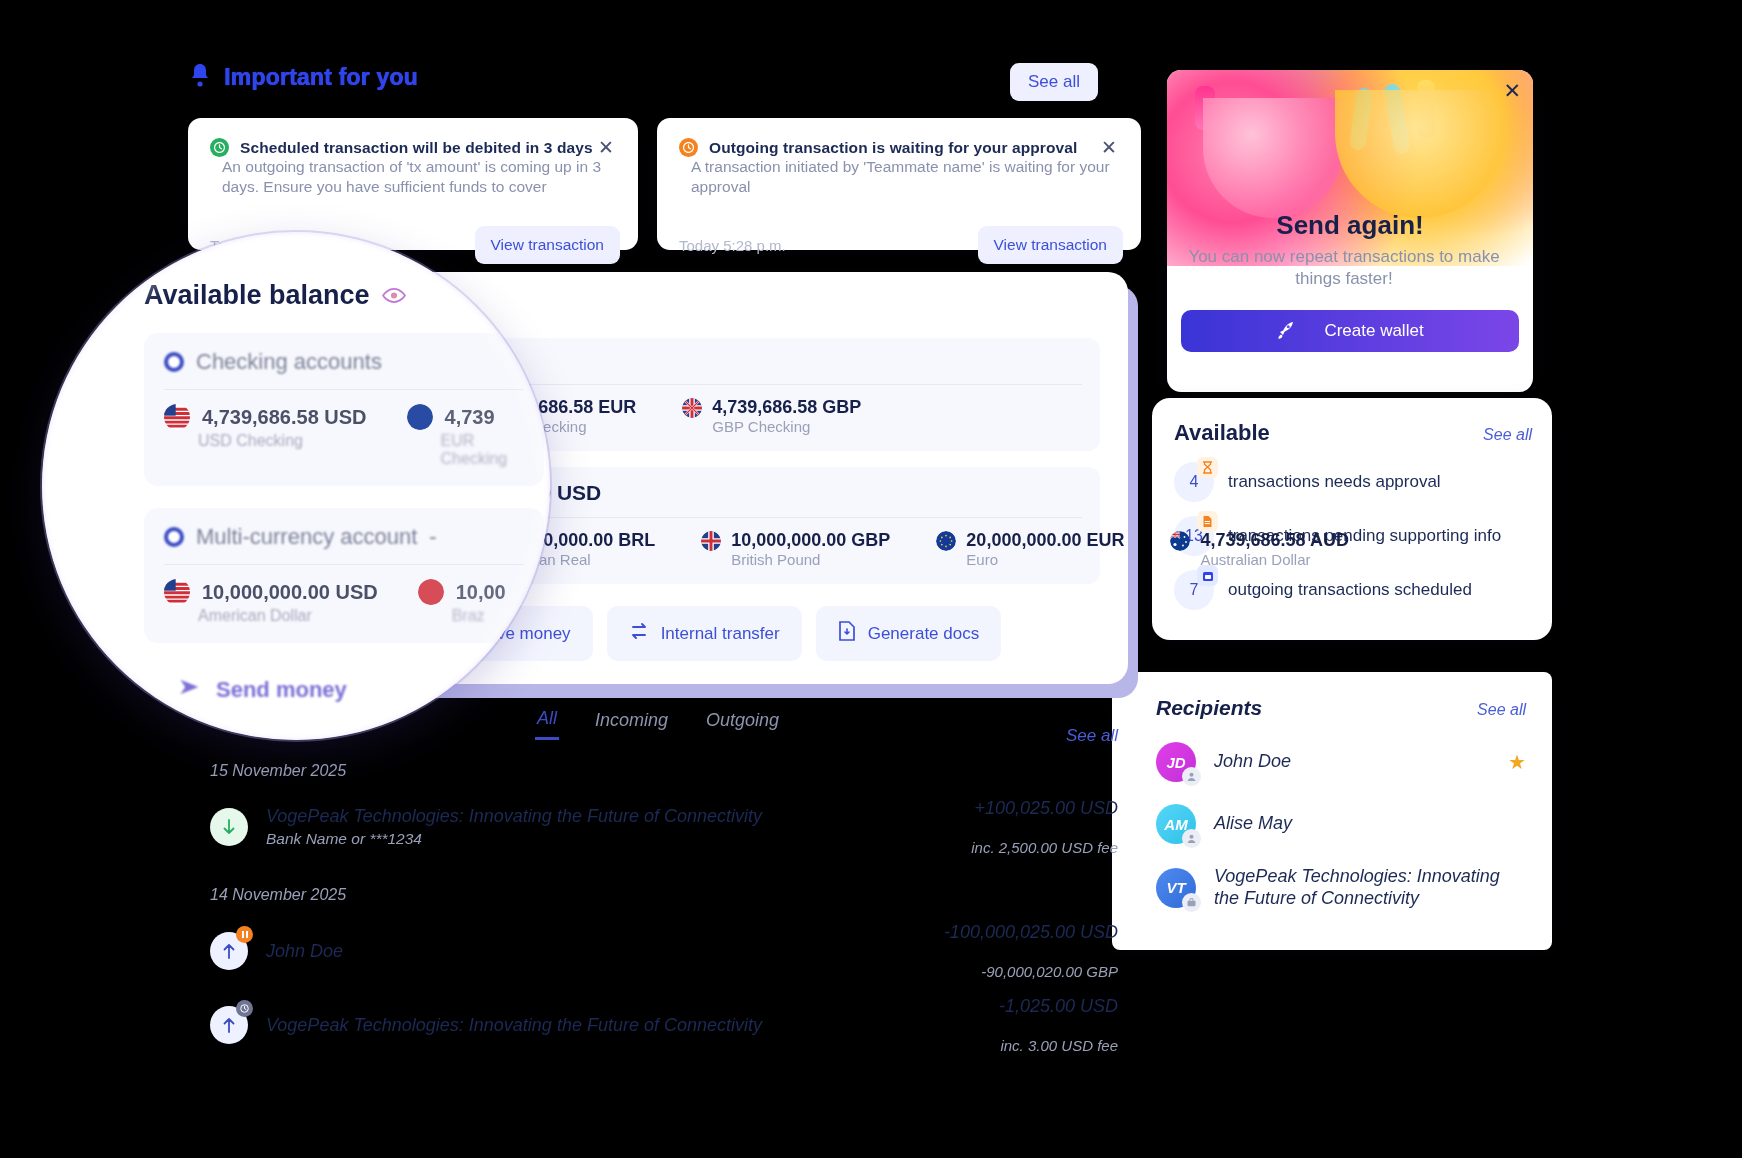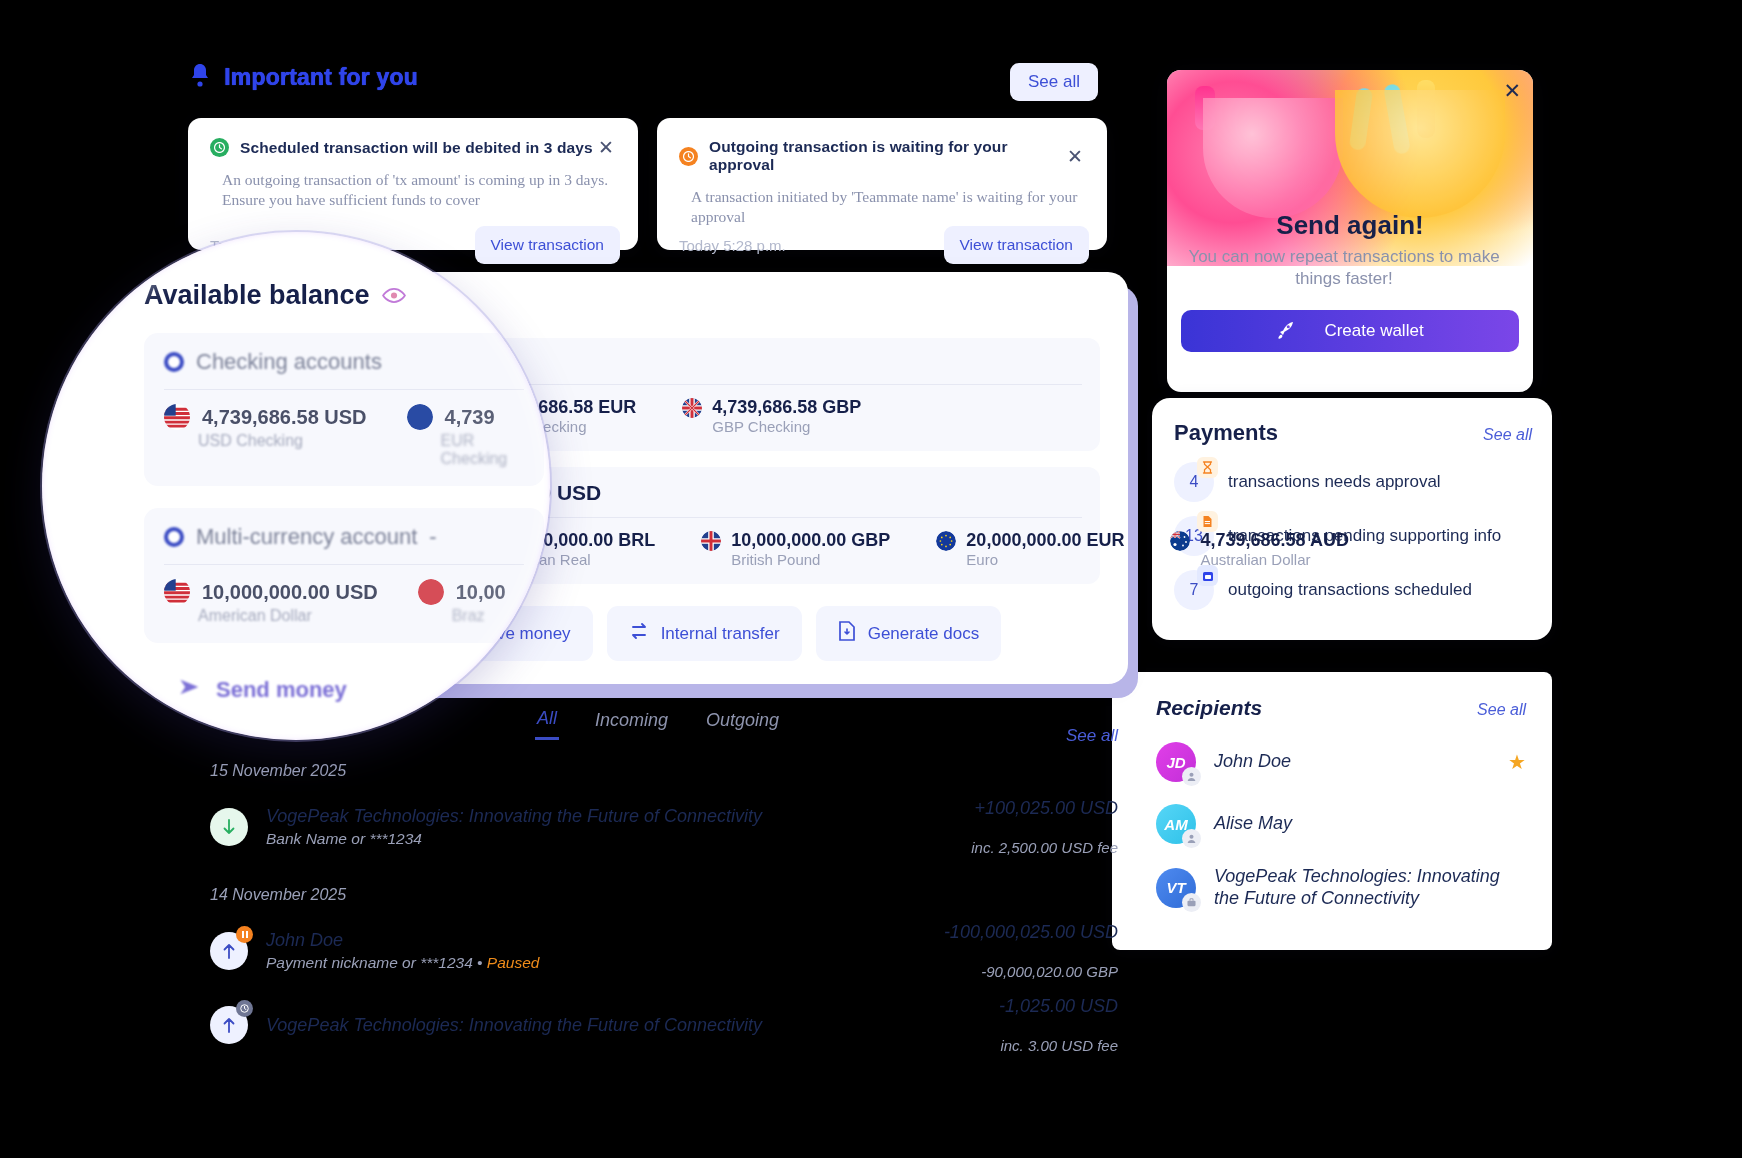--- a/index.html
+++ b/index.html
@@ -31,41 +31,41 @@
   }
 
   
   .alert {
     position: absolute; background: #ffffff;
     border-radius: 13px;
     box-shadow: 0 4px 22px rgba(40,40,90,.10);
     padding: 20px 22px 16px 22px;
   }
   .alert-1 { left: 188px; top: 118px; width: 450px; height: 132px; }
-  .alert-2 { left: 657px; top: 118px; width: 450px; height: 132px; }
+  .alert-2 { left: 657px; top: 118px; width: 484px; height: 132px; }
   .alert-row { display: flex; align-items: center; }
   .alert-dot {
     width: 19px; height: 19px; border-radius: 50%;
     display: inline-flex; align-items: center; justify-content: center;
     flex: none; margin-right: 11px;
   }
   .alert-dot.green { background: #27ae60; }
   .alert-dot.orange { background: #f58220; }
   .alert-dot svg { display: block; }
   .alert-title {
     font-size: 15.5px; font-weight: 700; color: #1c2a55; flex: 1;
     letter-spacing: .1px;
   }
   .alert-close {
     font-size: 19px; color: #4a5373; background: none; border: none;
     cursor: pointer; line-height: 1; padding: 0 2px; font-weight: 400;
   }
   .alert-body {
-    margin-top: 13px; font-size: 15.5px; color: #8a91ad;
-    line-height: 1.26; padding-left: 12px; font-family: Liberation Serif, serif;
+    font-size: 15.5px; color: #8a91ad;
+    line-height: 1.26; padding-left: 12px;
   }
   .alert-foot {
     position: absolute; left: 22px; right: 18px; bottom: -14px;
     display: flex; align-items: center; justify-content: space-between;
   }
   .alert-time { font-size: 15px; color: #b2b8cc; }
   .alert-btn {
     background: #eef0ff; color: #3d4fd6; border: none; cursor: pointer;
     font-size: 15.5px; border-radius: 9px; padding: 10px 16px;
   }
@@ -351,21 +351,21 @@
             <circle cx="12.3" cy="7.7" r="1.5" fill="#6d46e4"></circle>
             <path d="M3 17.4c.9-1.4 2.1-2.2 3.1-1.2.9 1-.1 2.2-1.4 3.1-.6.4-1.6.6-2.1.2-.4-.5-.1-1.4.4-2.1z" fill="#fff"></path>
           </svg>
       </span>
       <span>Create wallet</span>
     </button>
   </div>
 
   <div class="payments">
     <div class="pay-head">
-      <span class="pay-title">Payments</span>
+      <span class="pay-title">Available</span>
       <button class="link-see">See all</button>
     </div>
     <div class="pay-list">
 
       <div class="pay-item">
         <span class="pay-count">
           <span>4</span>
           <span class="pay-badge">
             <svg width="11" height="13" viewBox="0 0 11 13">
                 <path d="M1.5 1h8M1.5 12h8M2.5 1v2.2L5.5 6 2.5 8.8V12M8.5 1v2.2L5.5 6l3 2.8V12" stroke="#f58220" stroke-width="1.3" fill="none" stroke-linecap="round"></path>
@@ -686,21 +686,20 @@
           </svg>
         <span class="flag-badge" style="background:#f58220;">
           <svg width="8" height="9" viewBox="0 0 8 9">
               <rect x="1" y="1" width="2" height="7" fill="#fff"></rect>
               <rect x="5" y="1" width="2" height="7" fill="#fff"></rect>
             </svg>
         </span>
       </span>
       <span class="tx-main">
         <div class="tx-name">John Doe</div>
-        <div class="tx-sub"><span>Payment nickname or ***1234  •  </span><span class="st-paused">Paused</span></div>
       </span>
       <span class="tx-right">
         <div class="tx-amt">-100,000,025.00  USD</div>
         <div class="tx-fee">-90,000,020.00 GBP</div>
       </span>
     </div>
 
     <div class="tx-row">
       <span class="tx-ico out">
         <svg width="16" height="18" viewBox="0 0 16 18">

